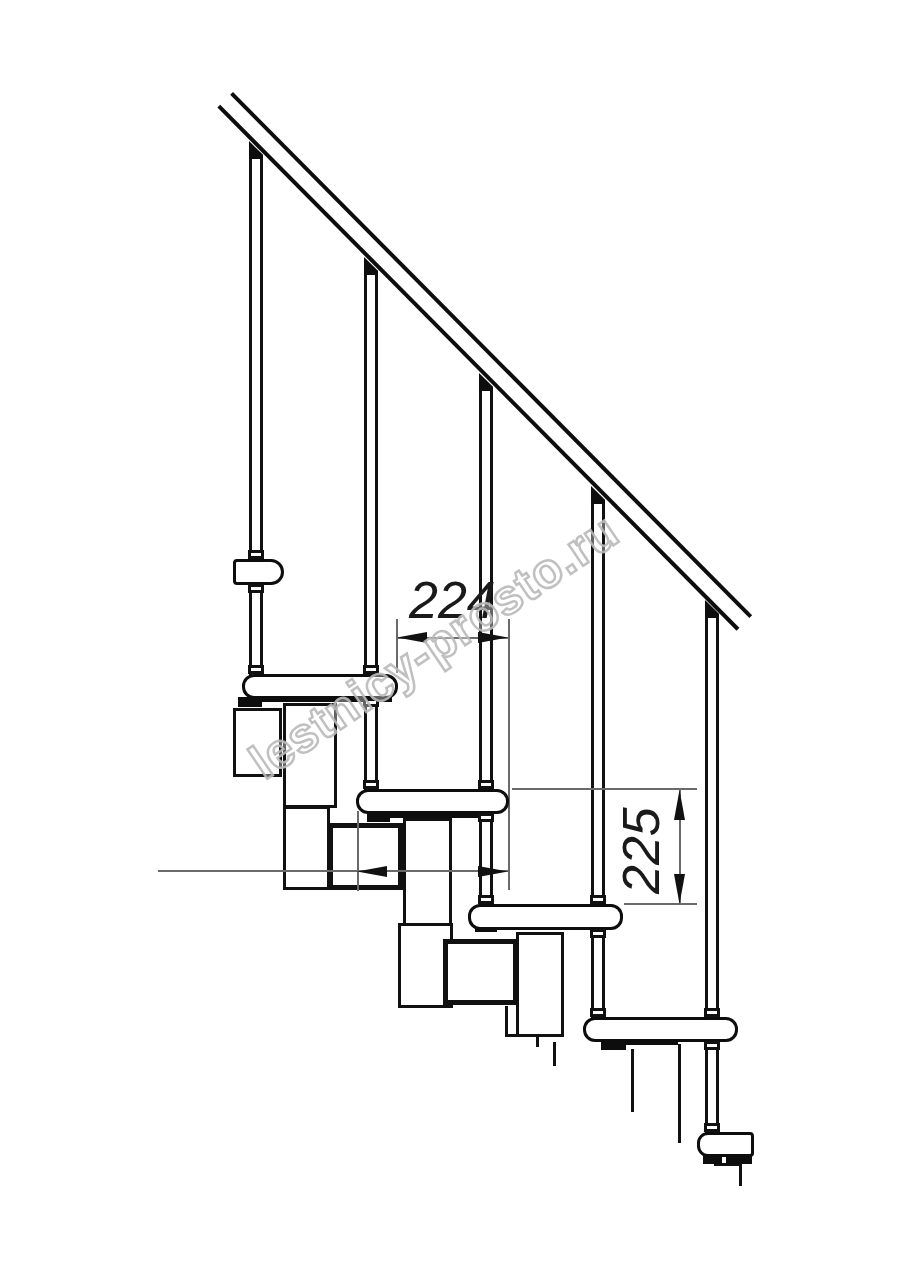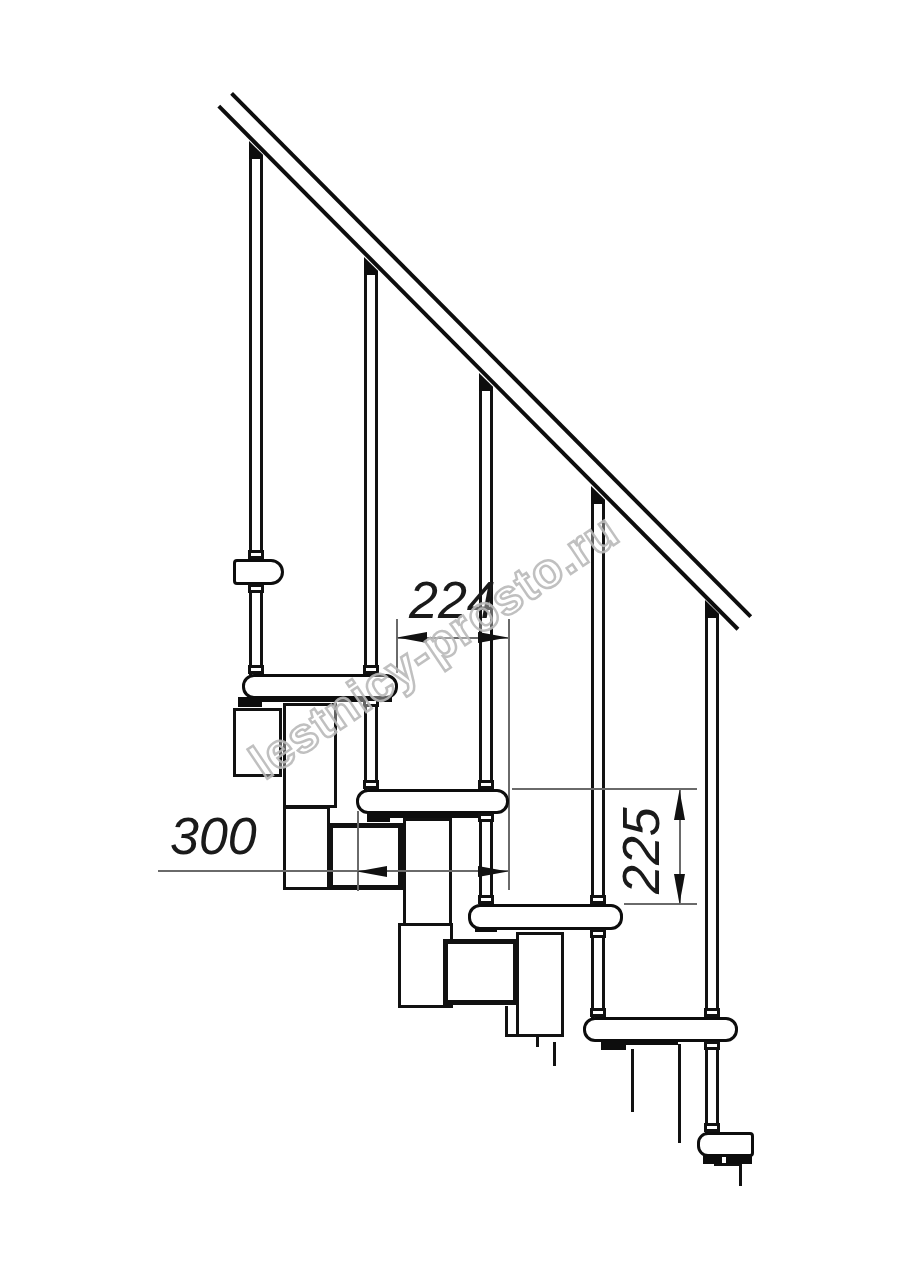--- a/index.html
+++ b/index.html
@@ -106,18 +106,17 @@
   <div class="collar" style="left:704px;top:1123px;"></div>
 
   <div class="arr" style="left:397px;top:632px;width:30px;height:11px;clip-path:polygon(0 50%,100% 0,100% 100%);"></div>
   <div class="arr" style="left:478px;top:632px;width:30px;height:11px;clip-path:polygon(100% 50%,0 0,0 100%);"></div>
   <div class="arr" style="left:357px;top:866px;width:30px;height:11px;clip-path:polygon(0 50%,100% 0,100% 100%);"></div>
   <div class="arr" style="left:478px;top:866px;width:30px;height:11px;clip-path:polygon(100% 50%,0 0,0 100%);"></div>
   <div class="arr" style="left:674px;top:790px;width:11px;height:30px;clip-path:polygon(50% 0,100% 100%,0 100%);"></div>
   <div class="arr" style="left:674px;top:874px;width:11px;height:30px;clip-path:polygon(0 0,100% 0,50% 100%);"></div>
 
   <div class="dimtxt" style="left:409px;top:570px;">224</div>
-  <div class="dimtxt" style="left:170px;top:806px;">300</div>
   <div class="dimtxt" style="left:595px;top:822px;transform:rotate(-90deg);transform-origin:44px 28px;">225</div>
 
   <div class="wm" style="left:218px;top:618px;">lestnicy-prosto.ru</div>
 
 </div>
 
 </body></html>

